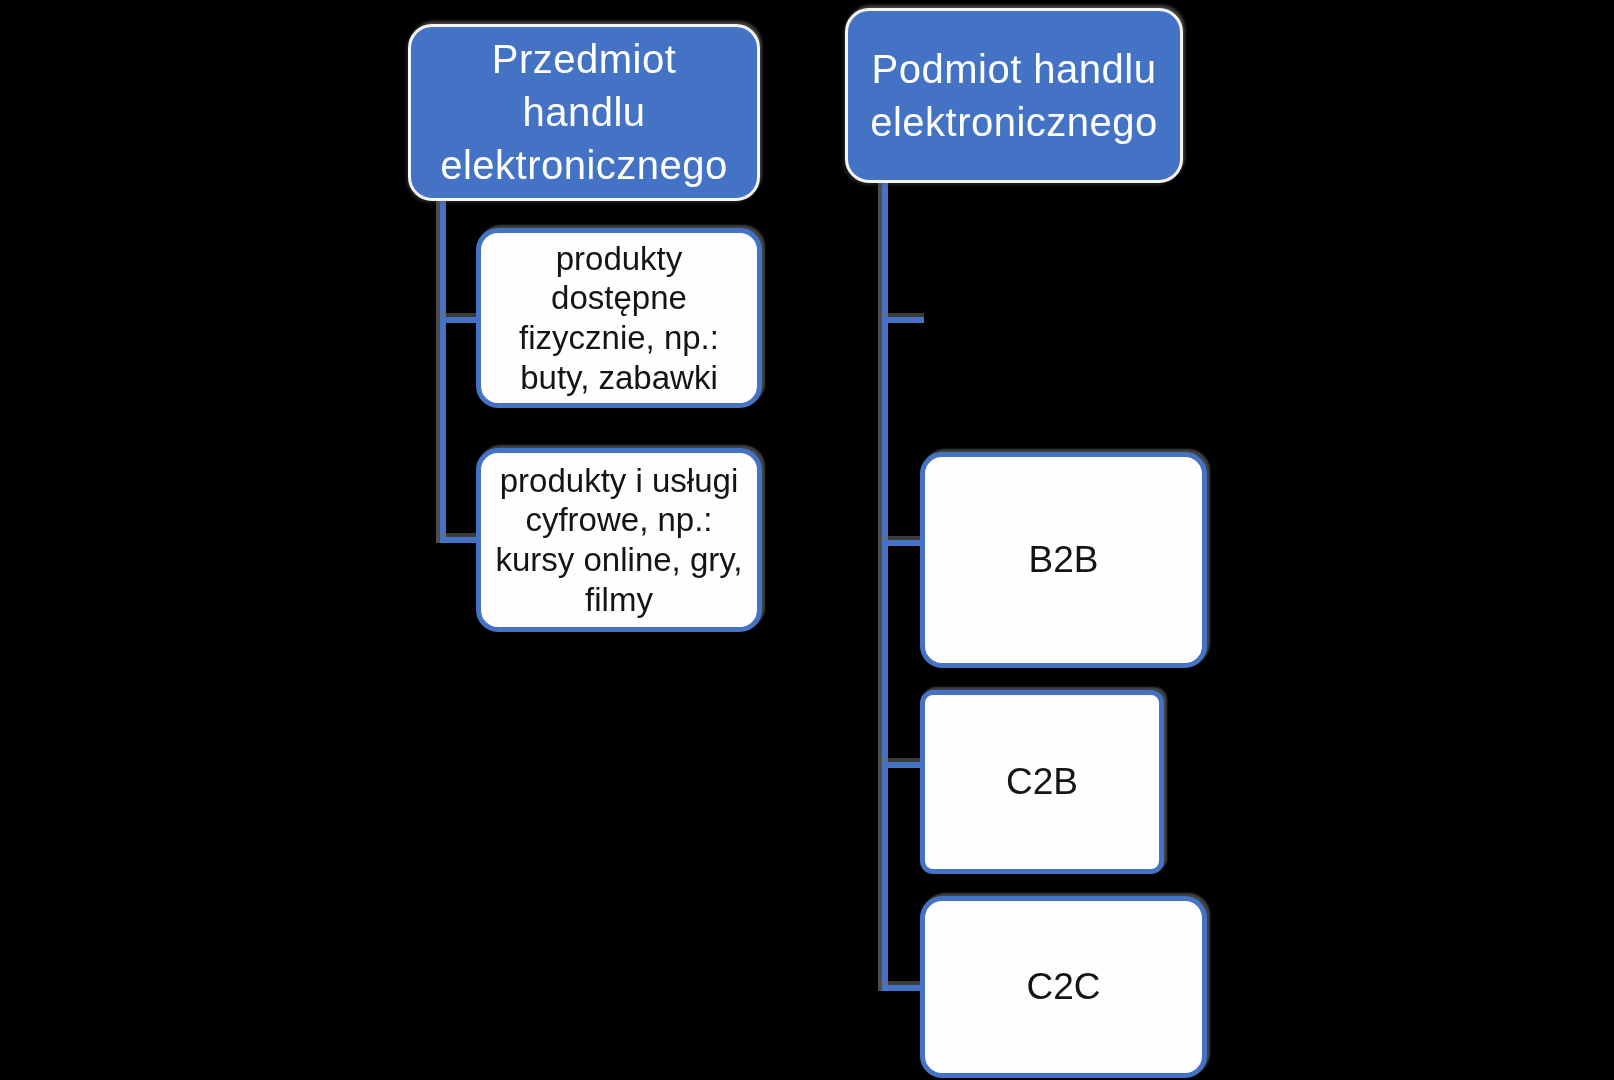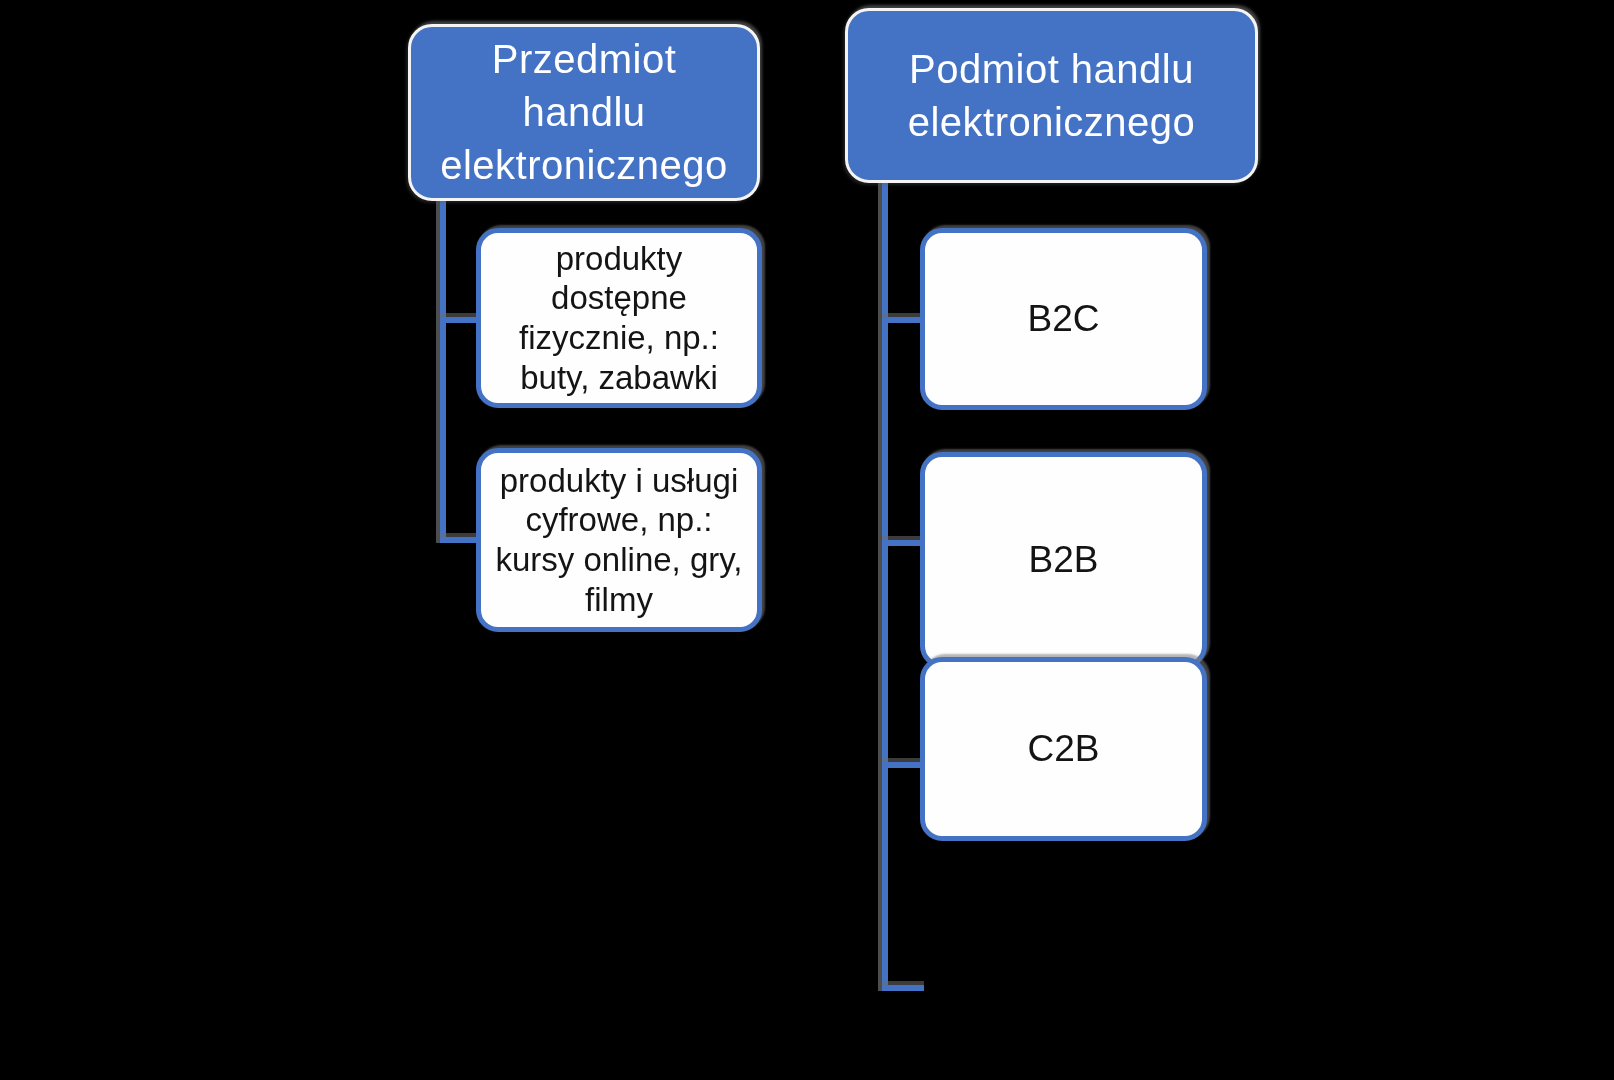--- a/index.html
+++ b/index.html
@@ -72,28 +72,28 @@
   .conn-v {
     width: 6px;
     box-shadow: -4px 0 0 rgba(110,110,110,0.7);
   }
   .conn-h {
     height: 6px;
     box-shadow: 0 -4px 0 rgba(110,110,110,0.55);
   }
   
   #root-left   { left: 408px; top: 24px;   width: 352px; height: 177px; }
-  #root-right  { left: 845px; top: 8px;   width: 413px; height: 175px; }
+  #root-right  { left: 845px; top: 8px;   width: 338px; height: 175px; }
 
   #leaf-l1     { left: 476px; top: 228px; width: 286px; height: 180px; }
   #leaf-l2     { left: 476px; top: 448px; width: 286px; height: 184px; }
 
   #leaf-r1     { left: 920px; top: 228px; width: 287px; height: 182px; }
   #leaf-r2     { left: 920px; top: 452px; width: 287px; height: 216px; }
-  #leaf-r3     { left: 920px; top: 657px; width: 287px; height: 184px; }
+  #leaf-r3     { left: 920px; top: 690px; width: 244px; height: 184px; border-radius: 13px; }
   #leaf-r4     { left: 920px; top: 896px; width: 287px; height: 182px; }
 
   #trunk-left  { left: 440px; top: 185px; height: 358px; }
   #stub-l1     { left: 440px; top: 317px; width: 40px; }
   #stub-l2     { left: 440px; top: 537px; width: 40px; }
 
   #trunk-right { left: 882px; top: 183px; height: 808px; }
   #stub-r1     { left: 882px; top: 317px; width: 42px; }
   #stub-r2     { left: 882px; top: 540px; width: 42px; }
   #stub-r3     { left: 882px; top: 762px; width: 42px; }
@@ -132,26 +132,26 @@
 dostępne
 fizycznie, np.:
 buty, zabawki</span>
   </div>
 
   <div class="root-node" id="root-right">
     <span class="label">Podmiot handlu
 elektronicznego</span>
   </div>
 
-  <div class="leaf-node" id="leaf-r1">
-    <span class="label leaf-big">B2C</span>
-  </div>
 
   <div class="leaf-node" id="leaf-r2">
     <span class="label leaf-big">B2B</span>
   </div>
 
   <div class="leaf-node" id="leaf-r3">
     <span class="label leaf-big">C2B</span>
   </div>
 
+  <div class="leaf-node" id="leaf-r4">
+    <span class="label leaf-big">C2C</span>
+  </div>
 
 </div>
 
 </body></html>

